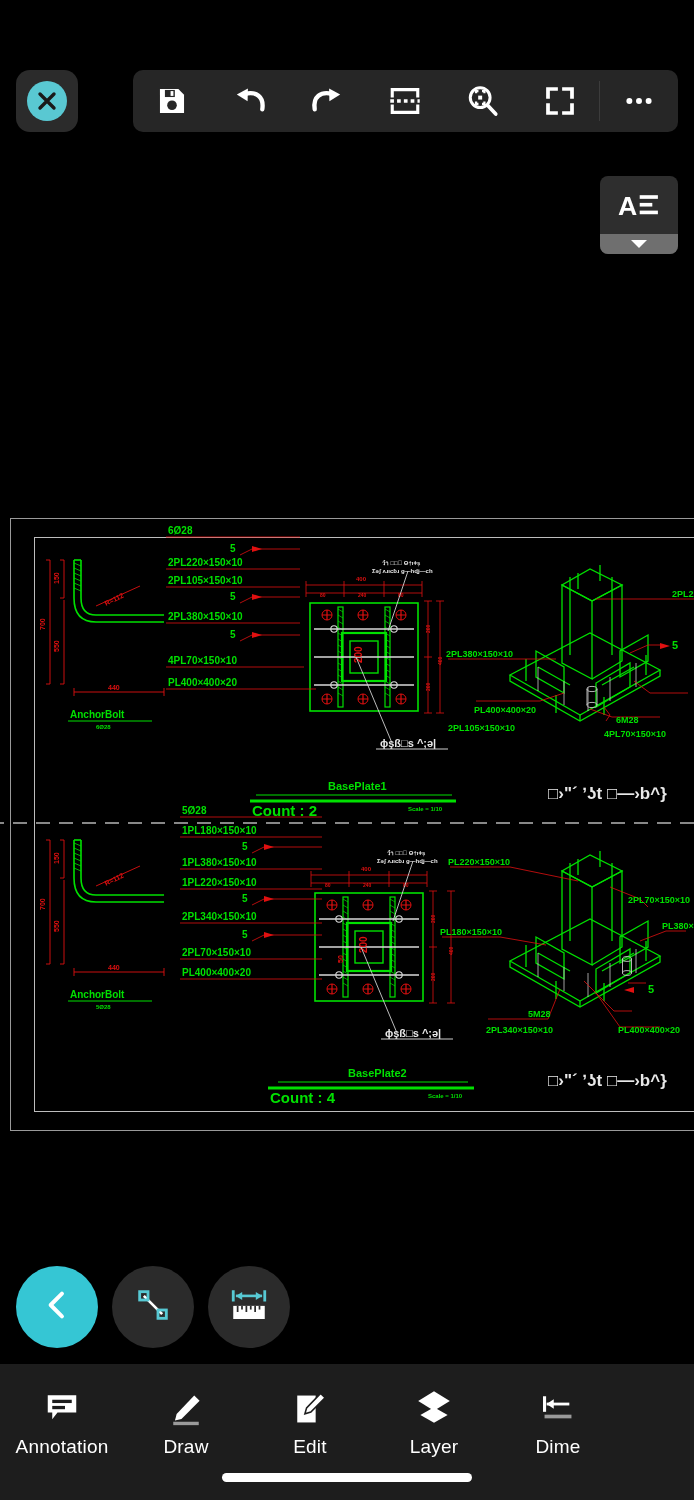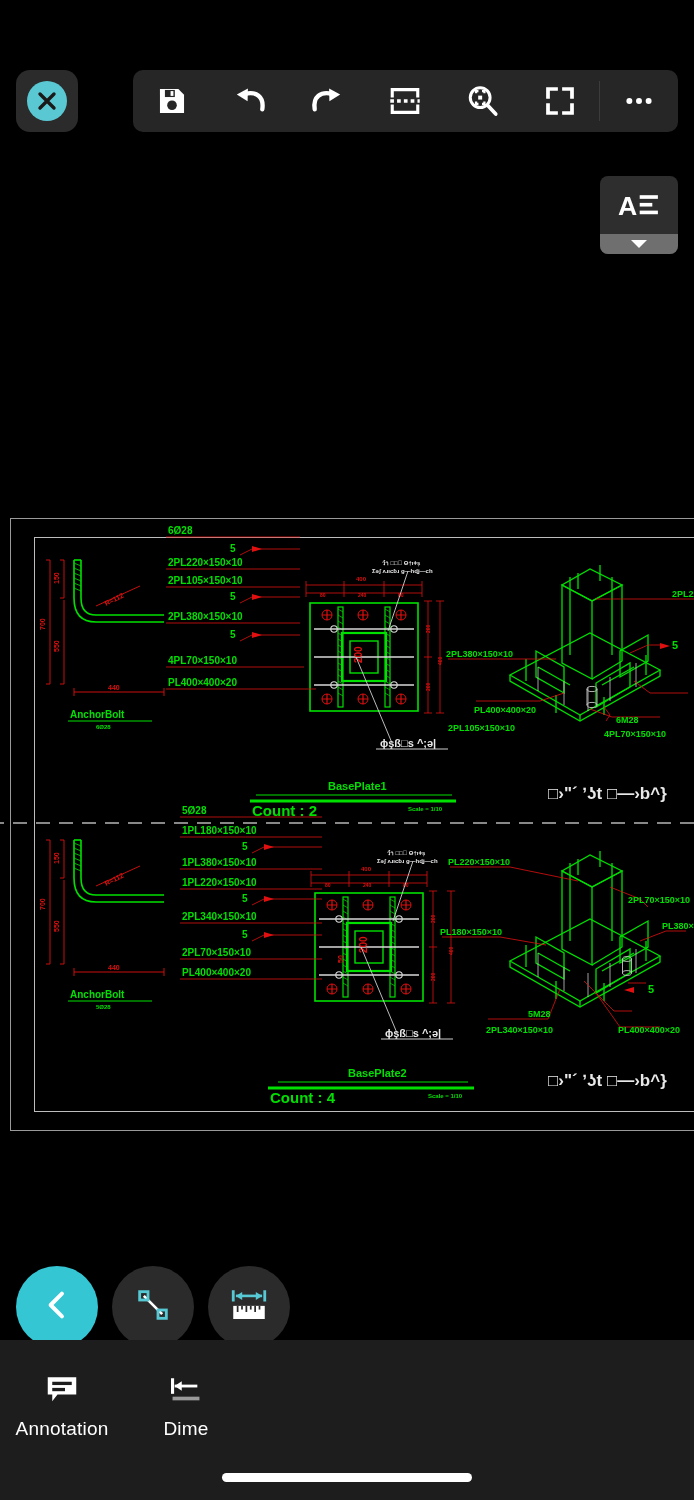--- a/index.html
+++ b/index.html
@@ -78,24 +78,24 @@
   .fab {
     width: 82px; height: 82px; border-radius: 50%;
     background: #2b2b2b;
     display: flex; align-items: center; justify-content: center;
   }
   .fab.primary { background: #35c6d4; }
 
   
   .bottom-nav {
     position: absolute; left: 0; bottom: 0;
-    width: 694px; height: 160px;
+    width: 694px; height: 136px;
     background: #1d1d1d;
     display: flex; align-items: flex-start;
-    padding-top: 28px;
+    padding-top: 22px;
     overflow: hidden;
   }
   .nav-item {
     flex: 0 0 124px;
     display: flex; flex-direction: column; align-items: center; gap: 10px;
   }
   .nav-icon { height: 40px; display: flex; align-items: flex-end; justify-content: center; }
   .nav-label { color: #ffffff; font-size: 19px; letter-spacing: .2px; white-space: nowrap; }
 
   .home-indicator {
@@ -626,20 +626,47 @@
           <path d="M2.5 3.5 H21.5 V15 H9 L5.5 19.5 V15 H2.5 Z" fill="#fff"></path>
           <rect x="5.5" y="6.5" width="13" height="2.2" fill="#1d1d1d"></rect>
           <rect x="5.5" y="10.6" width="8.5" height="2.2" fill="#1d1d1d"></rect>
         </svg>
       </span>
       <span class="nav-label">Annotation</span>
     </div>
     <div class="nav-item">
       <span class="nav-icon">
         <svg width="34" height="34" viewBox="0 0 24 24">
+          <path d="M17.8 2.4 L21.6 6.2 L8.8 19 L4.2 20.2 L5.4 15.6 Z" fill="#fff"></path>
+          <rect x="3" y="21" width="18" height="2.4" fill="#9a9a9a"></rect>
+        </svg>
+      </span>
+      <span class="nav-label">Draw</span>
+    </div>
+    <div class="nav-item">
+      <span class="nav-icon">
+        <svg width="34" height="34" viewBox="0 0 24 24">
+          <path d="M3 2.5 H16 V21.5 H3 Z" fill="#fff"></path>
+          <path d="M19.5 1 L22.6 4.1 L12.6 14.2 L8.4 15.4 L9.6 11.2 Z" fill="#fff" stroke="#1d1d1d" stroke-width="1.1"></path>
+        </svg>
+      </span>
+      <span class="nav-label">Edit</span>
+    </div>
+    <div class="nav-item">
+      <span class="nav-icon">
+        <svg width="38" height="38" viewBox="0 0 24 24" fill="#fff">
+          <path d="M12 2 L22 8.2 L12 14.4 L2 8.2 Z"></path>
+          <path d="M12 12.2 L20.6 17 L12 22 L3.4 17 Z"></path>
+        </svg>
+      </span>
+      <span class="nav-label">Layer</span>
+    </div>
+    <div class="nav-item">
+      <span class="nav-icon">
+        <svg width="34" height="34" viewBox="0 0 24 24">
           <path d="M2.5 3 V14" stroke="#fff" stroke-width="2.2"></path>
           <path d="M4 8.5 H20" stroke="#fff" stroke-width="2"></path>
           <path d="M4 8.5 l5 -3.4 v6.8z" fill="#fff"></path>
           <rect x="2.5" y="16" width="19" height="2.6" fill="#9a9a9a"></rect>
         </svg>
       </span>
       <span class="nav-label">Dime</span>
     </div>
     <div class="home-indicator"></div>
   </div>

